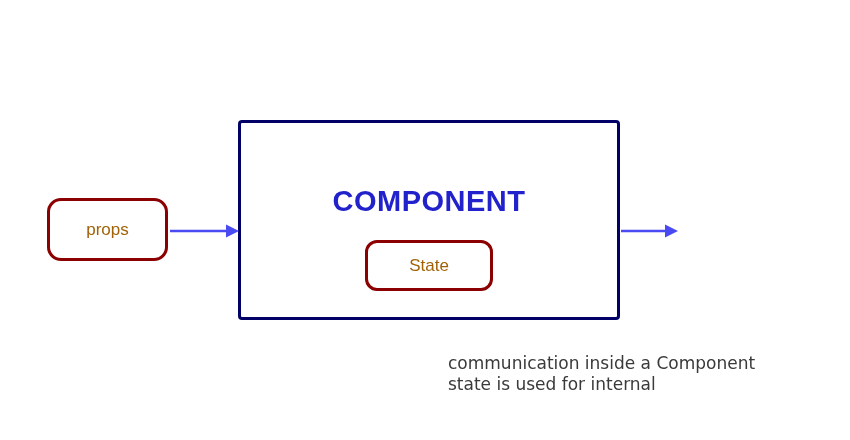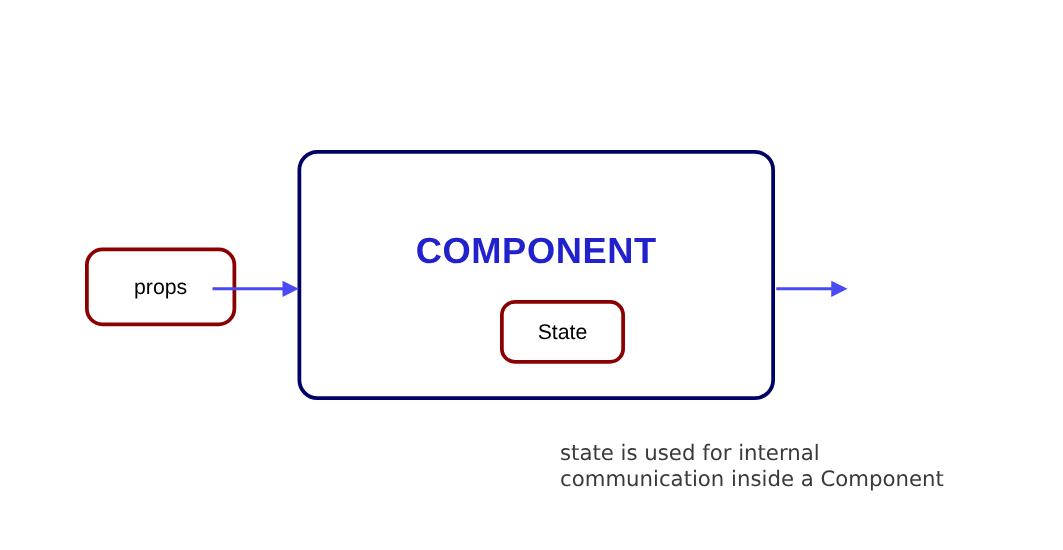--- a/index.html
+++ b/index.html
@@ -17,23 +17,22 @@
   }
   .node {
     position: absolute;
     box-sizing: border-box;
     border: 3px solid #8b0000;
     border-radius: 14px;
     background: #ffffff;
     display: flex;
     align-items: center;
     justify-content: center;
-    color: #000000;
+    color: #a16207;
     font-size: 17px;
-    margin-left: 21px;
   }
   .node-props {
     left: 47px;
     top: 198px;
     width: 121px;
     height: 63px;
   }
   .node-dom {
     left: 678px;
     top: 200px;
@@ -41,39 +40,39 @@
     height: 61px;
   }
   .component-box {
     position: absolute;
     box-sizing: border-box;
     left: 238px;
     top: 120px;
     width: 382px;
     height: 200px;
     border: 3px solid #000066;
-    border-radius: 16px;
+    border-radius: 4px;
     background: #ffffff;
   }
   .component-title {
     position: absolute;
     left: 0;
     right: 0;
     top: 62px;
     text-align: center;
     font-size: 29px;
     font-weight: bold;
     letter-spacing: 0.5px;
     color: #2222cc;
   }
   .node-state {
     left: 50%;
     transform: translateX(-50%);
     top: 117px;
-    width: 100px;
+    width: 128px;
     height: 51px;
     border-radius: 12px;
   }
   .arrows {
     position: absolute;
     left: 0;
     top: 0;
     pointer-events: none;
   }
   .caption {
@@ -108,17 +107,17 @@
       <line x1="170" y1="231" x2="227" y2="231" stroke-width="2.5" stroke="#4a4af2"></line>
       <polygon points="226,224.5 239,231 226,237.5" fill="#4a4af2"></polygon>
     </g>
     <g>
       <line x1="621" y1="231" x2="666" y2="231" stroke-width="2.5" stroke="#4a4af2"></line>
       <polygon points="665,224.5 678,231 665,237.5" fill="#4a4af2"></polygon>
     </g>
   </svg>
 
   <div class="caption">
+    <div>communication inside a Component</div>
     <div>state is used for internal</div>
-    <div>communication inside a Component</div>
   </div>
 
 </div>
 
 </body></html>

